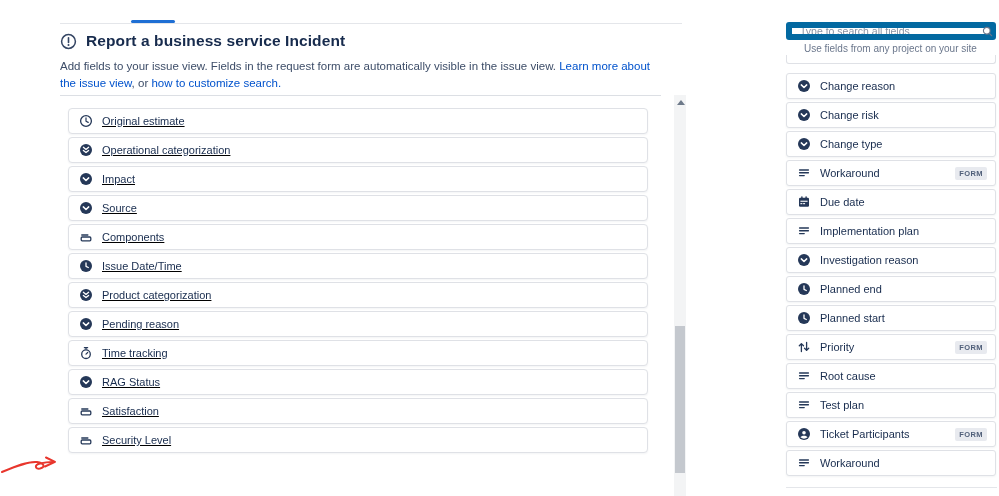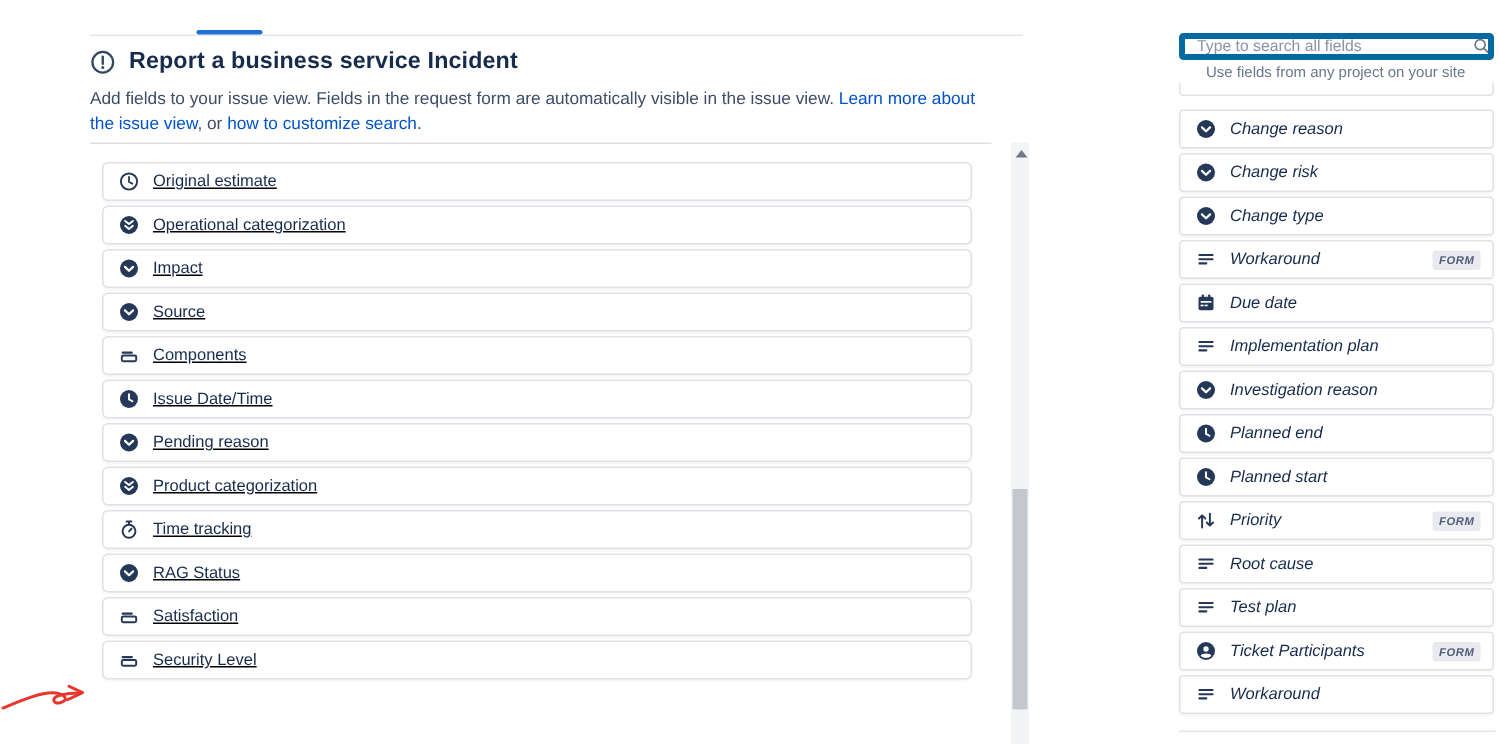--- a/index.html
+++ b/index.html
@@ -17,34 +17,34 @@
   .page-title{font-size:15.5px;font-weight:700;color:#172b4d;letter-spacing:.1px;}
 
   .desc{position:absolute;left:60px;top:38px;width:604px;font-size:11.5px;line-height:1.45;color:#3d4d68;}
   .desc a{color:#0052cc;text-decoration:none;cursor:pointer;}
 
   .main-divider{position:absolute;left:60px;top:75px;width:601px;height:1px;background:#dcdfe4;}
 
   
   .field-list{position:absolute;}
   #main-fields{left:68px;top:88px;width:580px;text-decoration:underline;}
-  #side-fields{left:786px;top:53px;width:210px;font-style:italic;}
+  #side-fields{left:786px;top:53px;width:210px;}
   .card{box-sizing:border-box;height:26px;margin-bottom:3px;border:1px solid #dfe1e6;border-radius:4px;
         background:#fff;display:flex;align-items:center;padding:0 8px 0 10px;gap:9px;
         box-shadow:0 1px 2px rgba(9,30,66,.05);cursor:grab;}
   #side-fields .card{border-radius:3px;}
   .cicon{width:14px;height:14px;display:inline-flex;flex:0 0 auto;}
   .cicon svg{width:14px;height:14px;}
   .clabel{font-size:11px;color:#172b4d;white-space:nowrap;}
   .badge{margin-left:auto;font-size:7.5px;font-weight:700;color:#505f79;background:#e8eaef;
          border-radius:2px;padding:2px 4px;letter-spacing:.4px;}
 
   
   .search-input{position:absolute;left:786px;top:2px;width:210px;height:18px;box-sizing:border-box;
-        border:4px solid #0369a1;border-radius:3px;padding:0 24px 0 8px;font-size:10.5px;
+        border:6px solid #0369a1;border-radius:3px;padding:0 24px 0 8px;font-size:10.5px;
         color:#172b4d;outline:none;font-family:"Liberation Sans",sans-serif;}
   .search-input::placeholder{color:#8993a4;}
   .search-glyph{position:absolute;left:981px;top:4px;width:13px;height:13px;}
   .search-glyph svg{width:13px;height:13px;}
   .side-caption{position:absolute;left:804px;top:23px;font-size:10px;color:#6b778c;}
   .partial-card{position:absolute;left:786px;top:35px;width:210px;height:9px;box-sizing:border-box;
         border:1px solid #dfe1e6;border-top:none;border-radius:0 0 3px 3px;background:#fff;}
   .side-divider{position:absolute;left:786px;top:467px;width:211px;height:1px;background:#e4e6ea;}
   .create-link{position:absolute;left:786px;top:481px;display:flex;align-items:flex-start;gap:5px;
         color:#0052cc;font-size:11px;cursor:pointer;text-decoration:none;}
@@ -144,34 +144,34 @@
             <circle cx="7" cy="7" r="6" fill="#253858"></circle>
             <polyline points="7,3.8 7,7.3 9.3,8.5" fill="none" stroke="#fff" stroke-width="1.3" stroke-linecap="round" stroke-linejoin="round"></polyline>
           </svg>
         </span>
         <span class="clabel">Issue Date/Time</span>
       </div>
       <div class="card">
         <span class="cicon">
           <svg viewBox="0 0 14 14">
             <circle cx="7" cy="7" r="6" fill="#253858"></circle>
-            <polyline points="4.3,5.9 7,8.5 9.7,5.9" fill="none" stroke="#fff" stroke-width="1.5" stroke-linecap="round" stroke-linejoin="round"></polyline>
-          </svg>
-        </span>
-        <span class="clabel">Pending reason</span>
-      </div>
-      <div class="card">
-        <span class="cicon">
-          <svg viewBox="0 0 14 14">
-            <circle cx="7" cy="7" r="6" fill="#253858"></circle>
             <polyline points="4.4,4.3 7,6.4 9.6,4.3" fill="none" stroke="#fff" stroke-width="1.3" stroke-linecap="round" stroke-linejoin="round"></polyline>
             <polyline points="4.4,7.5 7,9.6 9.6,7.5" fill="none" stroke="#fff" stroke-width="1.3" stroke-linecap="round" stroke-linejoin="round"></polyline>
           </svg>
         </span>
         <span class="clabel">Product categorization</span>
+      </div>
+      <div class="card">
+        <span class="cicon">
+          <svg viewBox="0 0 14 14">
+            <circle cx="7" cy="7" r="6" fill="#253858"></circle>
+            <polyline points="4.3,5.9 7,8.5 9.7,5.9" fill="none" stroke="#fff" stroke-width="1.5" stroke-linecap="round" stroke-linejoin="round"></polyline>
+          </svg>
+        </span>
+        <span class="clabel">Pending reason</span>
       </div>
       <div class="card">
         <span class="cicon">
           <svg viewBox="0 0 14 14">
             <line x1="5.4" y1="1.7" x2="8.6" y2="1.7" stroke="#253858" stroke-width="1.3" stroke-linecap="round"></line>
             <line x1="7" y1="2" x2="7" y2="3.6" stroke="#253858" stroke-width="1.3"></line>
             <circle cx="7" cy="8.2" r="4.3" fill="none" stroke="#253858" stroke-width="1.3"></circle>
             <polyline points="7,8.2 8.7,6.5" fill="none" stroke="#253858" stroke-width="1.2" stroke-linecap="round"></polyline>
           </svg>
         </span>

